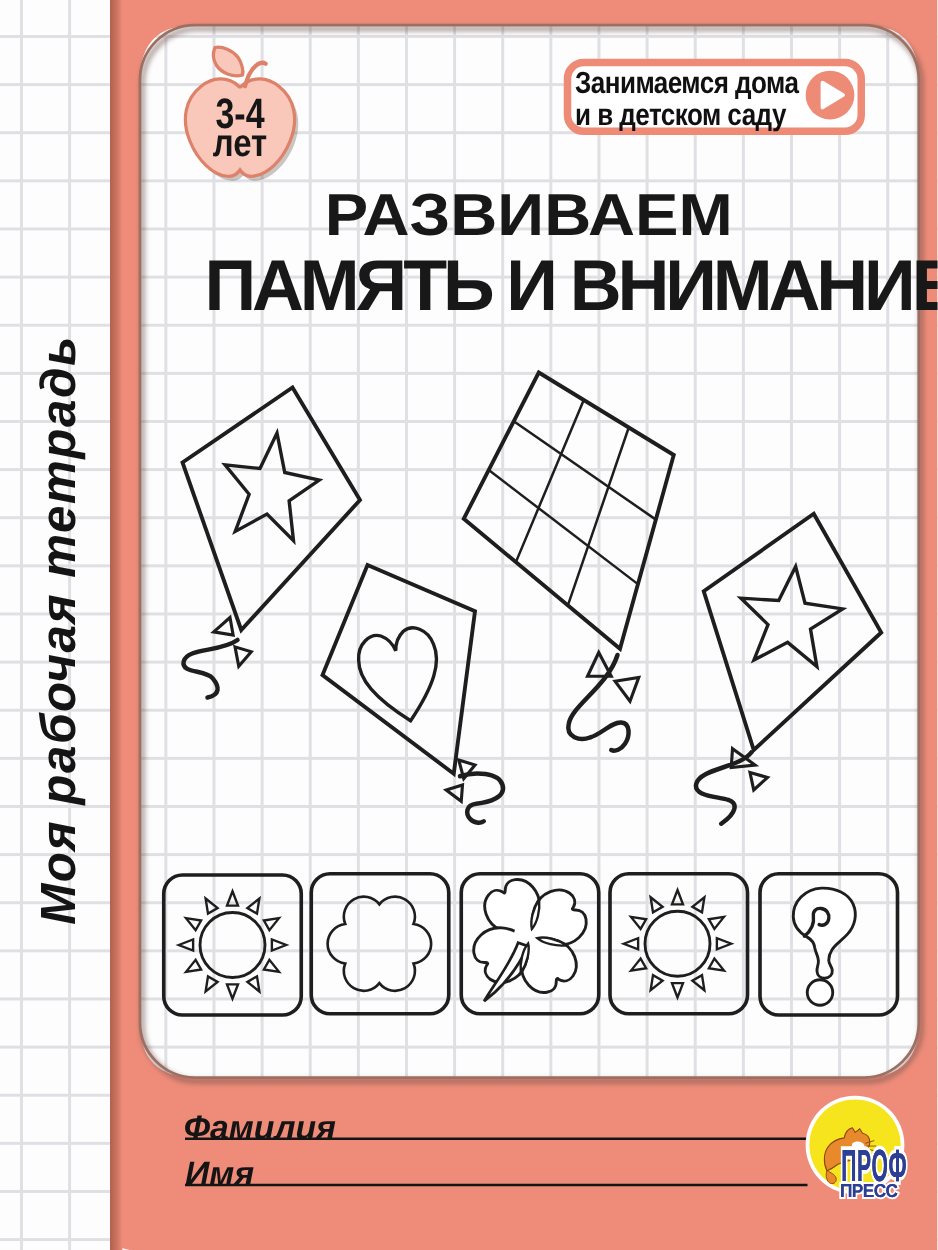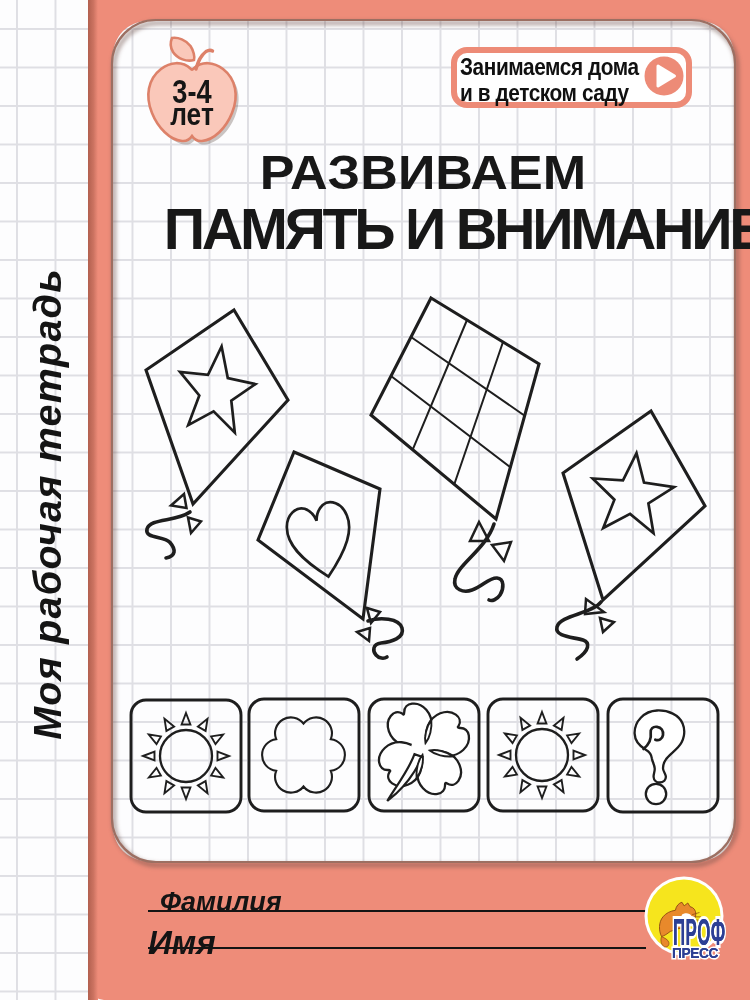--- a/index.html
+++ b/index.html
@@ -194,25 +194,25 @@
     <path d="M657,710.5 C668.5,710 679,715 682.6,723.5 C686,731.5 684,741 678,747.3 C673,752.8 668.3,755.3 665.6,759.8 C663.7,762.8 663,765.2 663,768.2 C663,771.4 665.4,773 665.8,776.2 C666.2,779.8 663.5,782.5 659.8,782.5 C656.2,782.5 653.8,780.2 653.6,777 C653.4,773.6 655,771.8 654.7,768.4 C654.4,764.4 652.4,761.9 651.8,758.2 C651.4,754.8 649.5,751.8 645.8,749.7 C638.8,745.7 634.8,740.2 634.6,733.4 C634.3,721.4 644,711.1 657,710.5 Z" fill="#fff" stroke-width="2.3"></path>
 
     <path d="M643.5,749 C649.5,744 651.5,738.5 650.7,733 C650.1,728.8 653,726.3 657,726.8 C661.3,727.4 663.6,730.8 663,735 C662.4,739 658.8,741.2 655.3,739.7" stroke-width="2.7" stroke-linecap="round"></path>
 
     <circle cx="656" cy="794" r="10.2" fill="#fff" stroke-width="2.3"></circle>
   </g>
 </svg>
 
 <div class="abs" style="left:-193px;top:484px;width:480px;height:40px;line-height:40px;transform:rotate(-90deg);font-style:italic;font-weight:bold;font-size:39.5px;letter-spacing:1.2px;color:#141414;text-align:center;white-space:nowrap;">Моя рабочая тетрадь</div>
 
-<div class="abs" style="left:160px;top:887px;font-style:italic;font-weight:bold;font-size:27px;color:#141414;">Фамилия</div>
+<div class="abs" style="left:147px;top:887px;font-style:italic;font-weight:bold;font-size:27px;color:#141414;">Фамилия</div>
 
 <div class="abs" style="left:148px;top:910px;width:498px;border-bottom:2.6px solid #141414;"></div>
 
-<div class="abs" style="left:148px;top:924px;font-style:italic;font-weight:bold;font-size:33px;color:#141414;">Имя</div>
+<div class="abs" style="left:148px;top:924px;font-style:italic;font-weight:bold;font-size:27px;color:#141414;">Имя</div>
 
 <div class="abs" style="left:148px;top:946.5px;width:498px;border-bottom:2.6px solid #141414;"></div>
 
 <svg class="abs" style="left:640px;top:872px" width="110" height="100" viewBox="0 0 110 100">
 
   <circle cx="44" cy="44" r="39.5" fill="#fff"></circle>
 
   <circle cx="44" cy="44" r="36.5" fill="#f6e51d"></circle>
 
   <g transform="translate(4,12) scale(0.73)">

